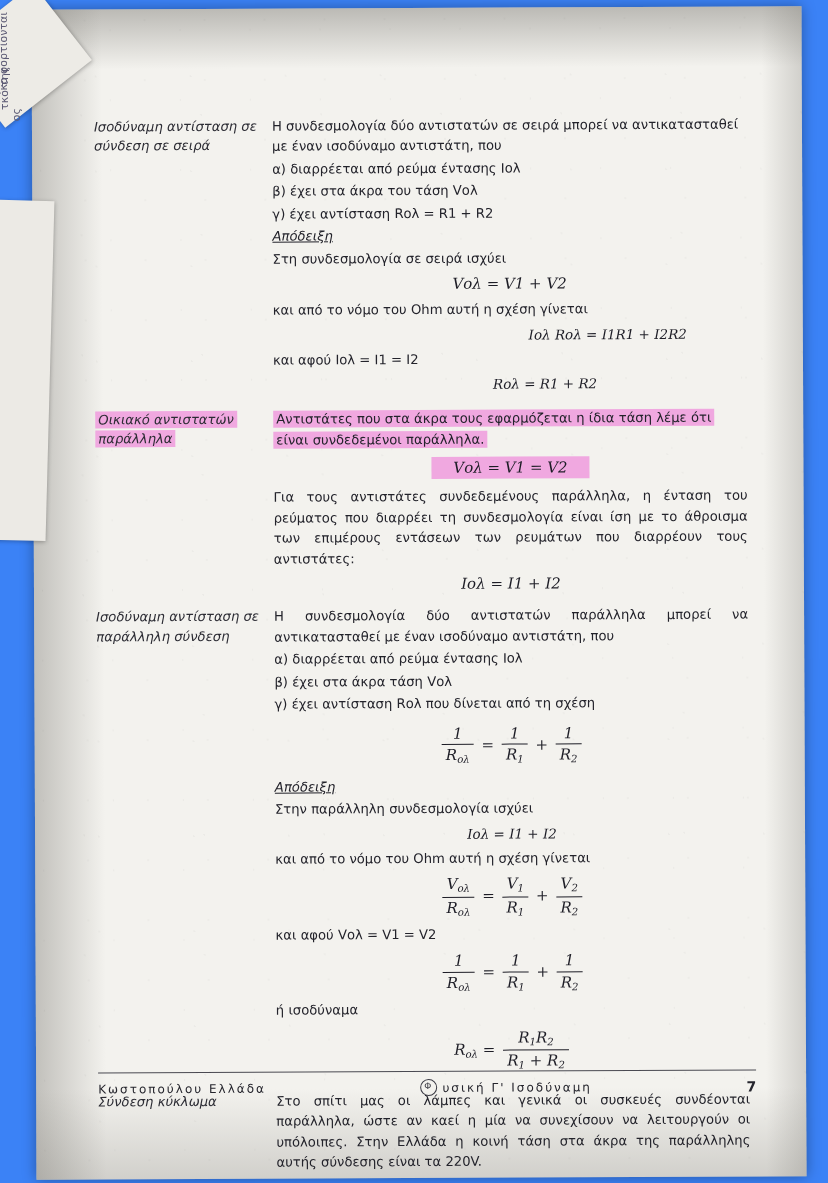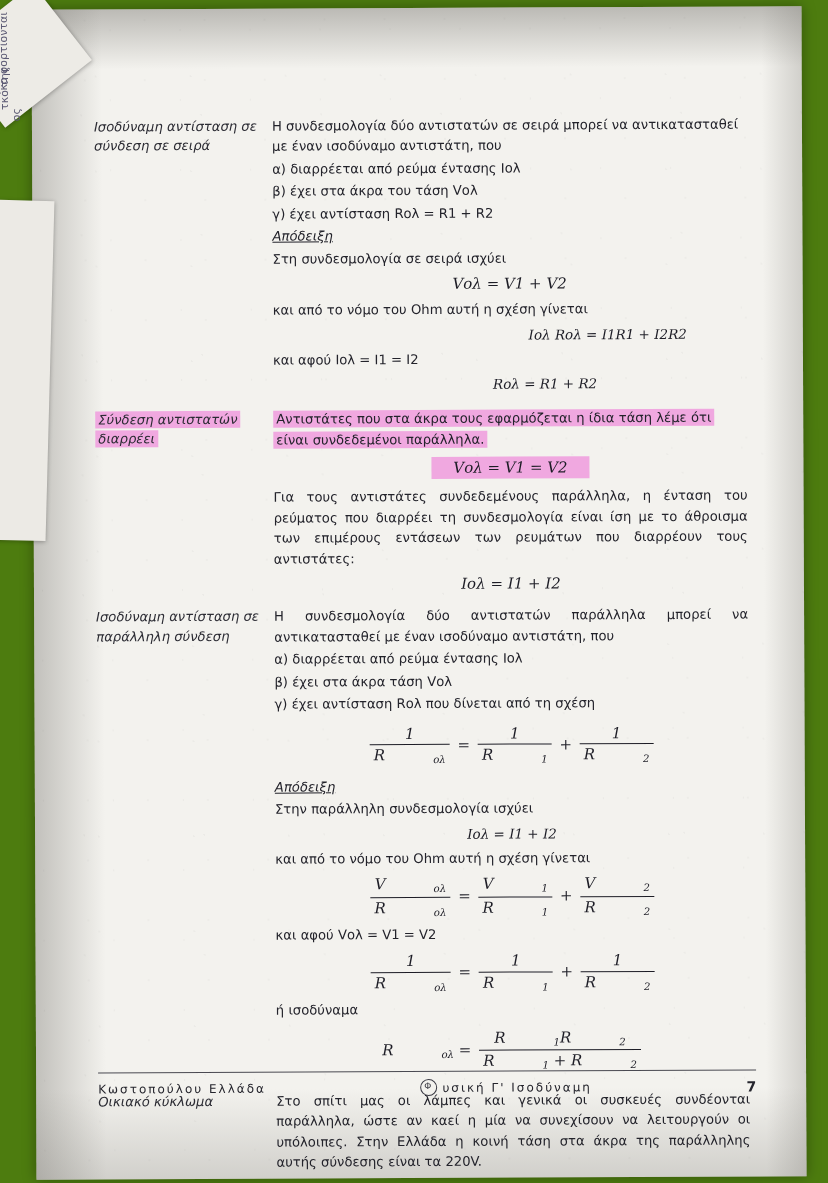--- a/index.html
+++ b/index.html
@@ -8,21 +8,21 @@
     background: #b9b7b2;
   }
   body {
     font-family: "DejaVu Sans", sans-serif;
   }
   #page {
     position: relative;
     width: 828px;
     height: 1183px;
     overflow: hidden;
-    background: #4d7c0f;
+    background: #3b82f6;
   }
   
   .sheet {
     position: absolute;
     left: 34px;
     top: 8px;
     width: 770px;
     height: 1170px;
     background: #f3f2ee;
     box-shadow: 0 0 14px rgba(0,0,0,0.35);
@@ -134,21 +134,20 @@
     background: #f0a8e0;
     padding: 2px 22px;
   }
   .inline-math {
     font-family: "DejaVu Serif", serif;
     font-style: italic;
   }
   sub {
     font-size: 0.68em;
     vertical-align: -0.28em;
-    margin-left: 48px;
   }
   .frac {
     display: inline-block;
     vertical-align: middle;
     text-align: center;
     font-family: "DejaVu Serif", serif;
     font-style: italic;
     margin: 0 3px;
   }
   .frac .num {
@@ -248,21 +247,21 @@
           <div class="eq">Vολ = V1 + V2</div>
           <p>και από το νόμο του Ohm αυτή η σχέση γίνεται</p>
           <div class="eq small" style="text-align:right; padding-right:60px;">Ιολ Rολ = Ι1R1 + Ι2R2</div>
           <p>και αφού Ιολ = Ι1 = Ι2</p>
           <div class="eq small" style="text-align:center; padding-left:70px;">Rολ = R1 + R2</div>
         </div>
       </div>
 
       <div class="row" style="margin-top:10px;">
         <div class="label-col">
-          <span class="hl-label">Σύνδεση αντιστατών διαρρέει</span>
+          <span class="hl-label">Οικιακό αντιστατών παράλληλα</span>
         </div>
         <div class="body-col">
           <p><span class="hl-label">Αντιστάτες που στα άκρα τους εφαρμόζεται η ίδια τάση λέμε ότι είναι συνδεδεμένοι παράλληλα.</span></p>
           <div class="eq" style="margin-top:7px;"><span class="eq-hl">Vολ = V1 = V2</span></div>
           <p class="justify" style="margin-top:7px;">Για τους αντιστάτες συνδεδεμένους παράλληλα, η ένταση του ρεύματος που διαρρέει τη συνδεσμολογία είναι ίση με το άθροισμα των επιμέρους εντάσεων των ρευμάτων που διαρρέουν τους αντιστάτες:</p>
           <div class="eq">Ιολ = Ι1 + Ι2</div>
         </div>
       </div>
 
       <div class="row" style="margin-top:6px;">
@@ -308,21 +307,21 @@
 
           <div class="eq" style="margin:8px 0 4px 0;">
             <span class="inline-math">R<sub>ολ</sub></span>
             <span>=</span>
             <span class="frac"><span class="num">R<sub>1</sub>R<sub>2</sub></span><span class="den">R<sub>1</sub> + R<sub>2</sub></span></span>
           </div>
         </div>
       </div>
 
       <div class="row" style="margin-top:14px;">
-        <div class="label-col">Οικιακό κύκλωμα</div>
+        <div class="label-col">Σύνδεση κύκλωμα</div>
         <div class="body-col">
           <p class="justify">Στο σπίτι μας οι λάμπες και γενικά οι συσκευές συνδέονται παράλληλα, ώστε αν καεί η μία να συνεχίσουν να λειτουργούν οι υπόλοιπες. Στην Ελλάδα η κοινή τάση στα άκρα της παράλληλης αυτής σύνδεσης είναι τα 220V.</p>
         </div>
       </div>
 
     </div>
 
     <div class="footer">
       <div class="footer-rule"></div>
       <div class="footer-inner">

